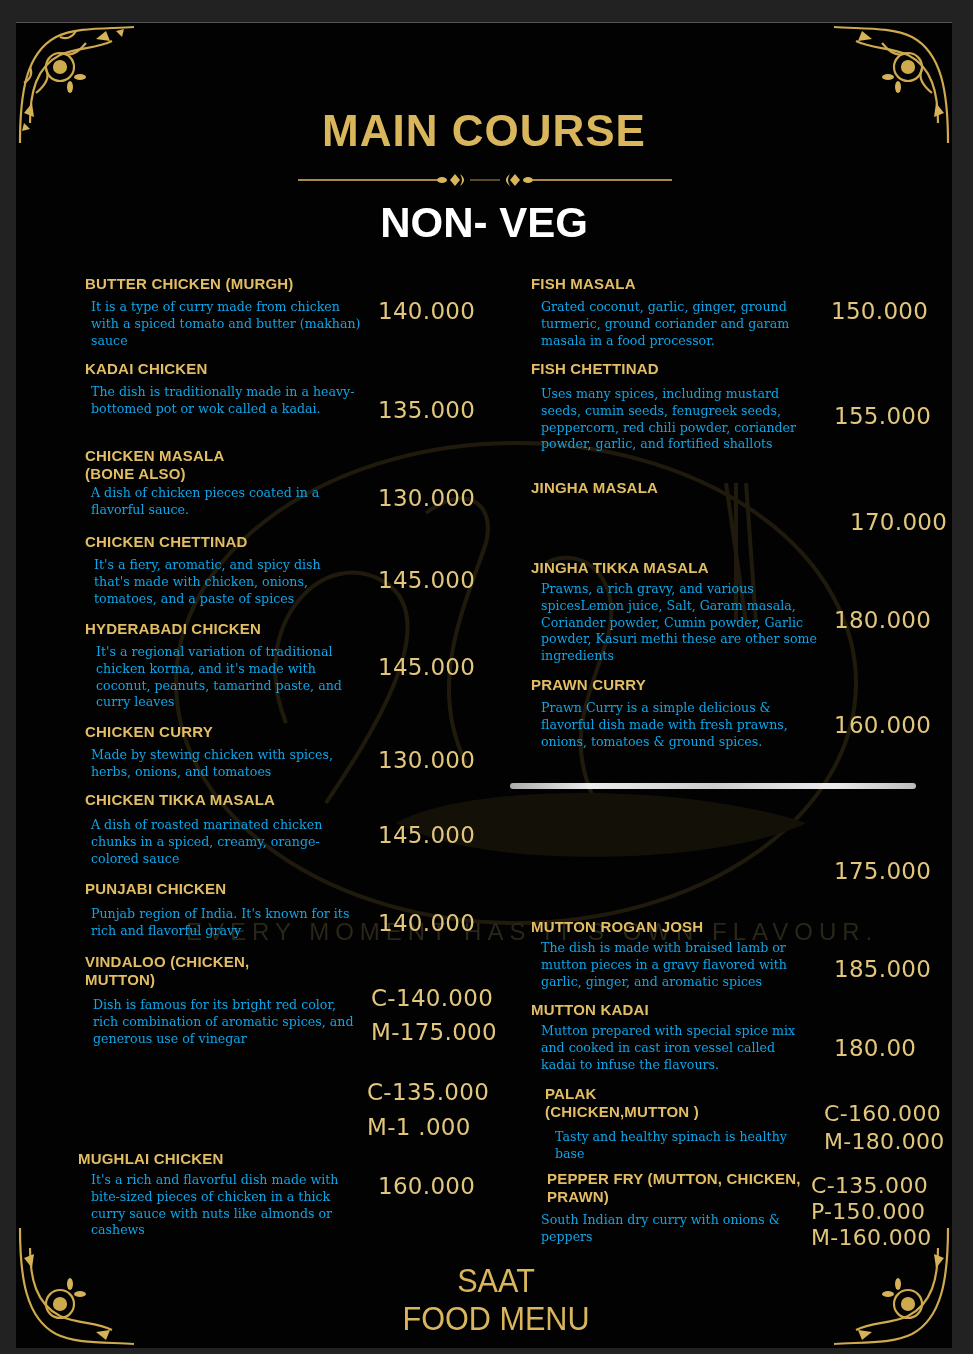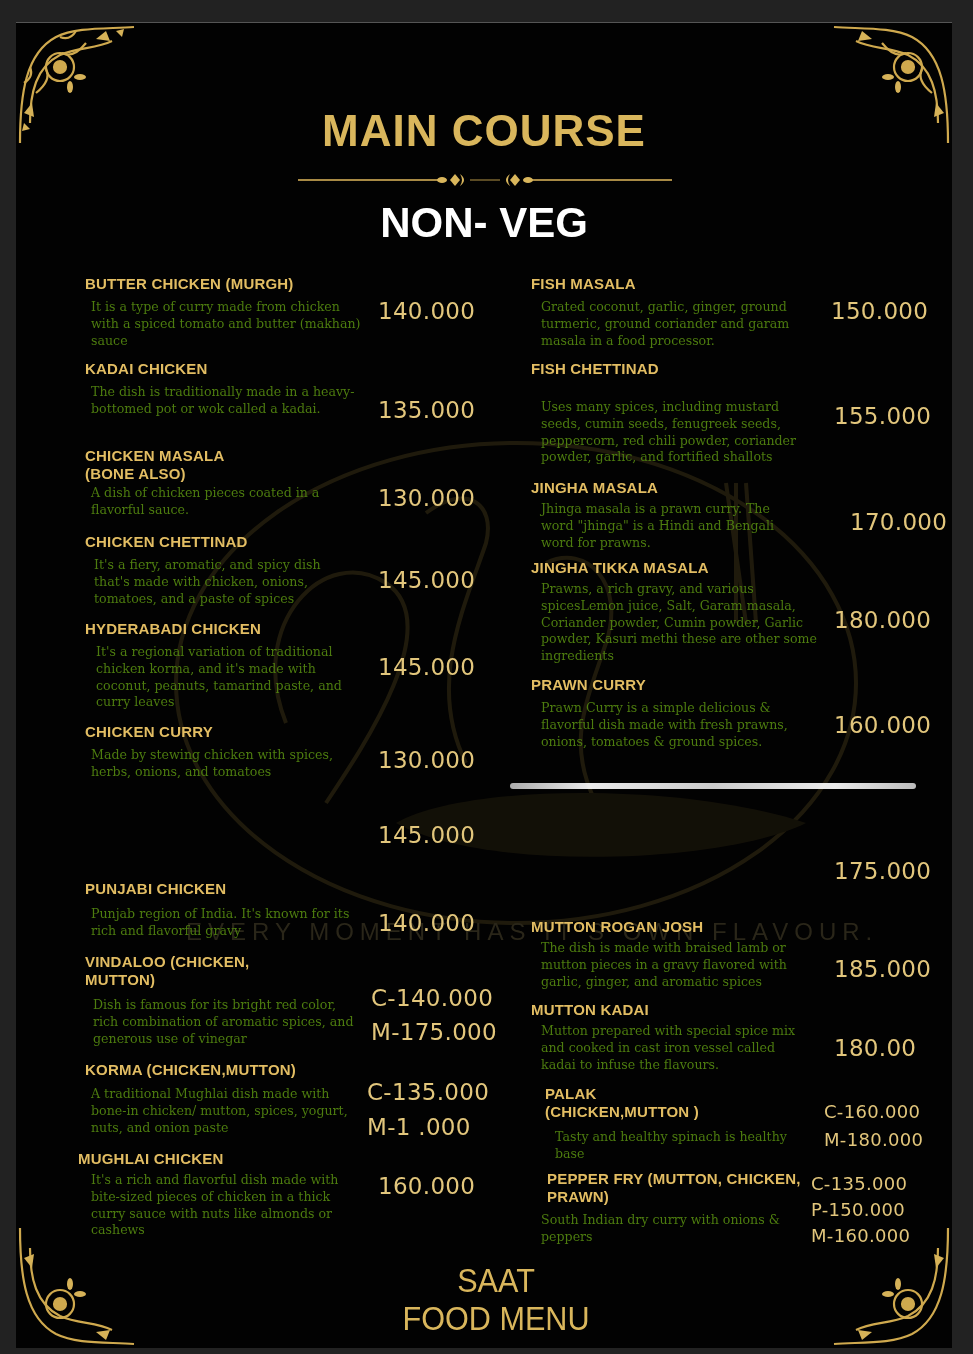--- a/index.html
+++ b/index.html
@@ -37,28 +37,28 @@
     font-family: "Liberation Sans", sans-serif; font-weight: bold; font-size: 42px;
     color: #ffffff;
   }
 
   .item { position: absolute; }
   .item-name {
     font-family: "Liberation Sans", sans-serif; font-weight: bold; font-size: 15px;
     color: #e2bd63; line-height: 18px; letter-spacing: 0.2px;
   }
   .item-desc {
-    font-family: "DejaVu Serif", serif; font-size: 12.6px; color: #4d7c0f;
+    font-family: "DejaVu Serif", serif; font-size: 12.6px; color: #0ea5e9;
     line-height: 16.8px; margin-top: 6px; padding-left: 6px;
   }
   .price {
     position: absolute; font-family: "DejaVu Sans", sans-serif; font-size: 23px;
     color: #e2c67c; white-space: nowrap; letter-spacing: 0.3px;
   }
-  .price.small { font-size: 18px; }
+  .price.small { font-size: 22px; }
 
   .chalk-line {
     position: absolute; left: 494px; top: 760px; width: 406px; height: 6px;
     background: linear-gradient(90deg, #bbb, #fff 20%, #ddd 50%, #fff 80%, #ccc);
     border-radius: 3px; opacity: 0.92;
   }
 
   .footer {
     position: absolute; left: 0; width: 936px; text-align: center;
     font-family: "Liberation Sans", sans-serif; color: #d9b65c; font-size: 34px; line-height: 38px;
@@ -206,63 +206,62 @@
     <div class="item-desc" style="padding-left:11px;">It's a regional variation of traditional chicken korma, and it's made with coconut, peanuts, tamarind paste, and curry leaves</div>
   </div>
   <div class="price" style="left:362px; top:631px;">145.000</div>
 
   <div class="item" style="left:69px; top:700px; width:275px;">
     <div class="item-name">CHICKEN CURRY</div>
     <div class="item-desc">Made by stewing chicken with spices, herbs, onions, and tomatoes</div>
   </div>
   <div class="price" style="left:362px; top:724px;">130.000</div>
 
+  <div class="item" style="left:69px; top:768px; width:270px;">
+    <div class="item-name">CHICKEN TIKKA MASALA</div>
+    <div class="item-desc" style="margin-top:8px;">A dish of roasted marinated chicken chunks in a spiced, creamy, orange-colored sauce</div>
+  </div>
   <div class="price" style="left:362px; top:799px;">145.000</div>
 
   <div class="item" style="left:69px; top:857px; width:270px;">
     <div class="item-name">PUNJABI CHICKEN</div>
     <div class="item-desc" style="margin-top:8px;">Punjab region of India. It's known for its rich and flavorful gravy</div>
   </div>
   <div class="price" style="left:362px; top:887px;">140.000</div>
 
   <div class="item" style="left:69px; top:930px; width:280px;">
     <div class="item-name" style="width:180px;">VINDALOO (CHICKEN, MUTTON)</div>
     <div class="item-desc" style="margin-top:8px; padding-left:8px;">Dish is famous for its bright red color, rich combination of aromatic spices, and generous use of vinegar</div>
   </div>
   <div class="price" style="left:355px; top:962px;">C-140.000</div>
   <div class="price" style="left:355px; top:996px;">M-175.000</div>
 
-  <div class="item" style="left:69px; top:1038px; width:280px;">
-    <div class="item-name">KORMA (CHICKEN,MUTTON)</div>
-    <div class="item-desc" style="margin-top:7px;">A traditional Mughlai dish made with bone-in chicken/ mutton, spices, yogurt, nuts, and onion paste</div>
-  </div>
   <div class="price" style="left:351px; top:1056px;">C-135.000</div>
   <div class="price" style="left:351px; top:1091px;">M-1 .000</div>
 
   <div class="item" style="left:62px; top:1127px; width:290px;">
     <div class="item-name">MUGHLAI CHICKEN</div>
     <div class="item-desc" style="margin-top:4px; padding-left:13px;">It's a rich and flavorful dish made with bite-sized pieces of chicken in a thick curry sauce with nuts like almonds or cashews</div>
   </div>
   <div class="price" style="left:362px; top:1150px;">160.000</div>
 
   <div class="item" style="left:515px; top:252px; width:280px;">
     <div class="item-name">FISH MASALA</div>
     <div class="item-desc" style="padding-left:10px;">Grated coconut, garlic, ginger, ground turmeric, ground coriander and garam masala in a food processor.</div>
   </div>
   <div class="price" style="left:815px; top:275px;">150.000</div>
 
   <div class="item" style="left:515px; top:337px; width:280px;">
     <div class="item-name">FISH CHETTINAD</div>
-    <div class="item-desc" style="margin-top:21px; padding-left:10px;">Uses many spices, including mustard seeds, cumin seeds, fenugreek seeds, peppercorn, red chili powder, coriander powder, garlic, and fortified shallots</div>
+    <div class="item-desc" style="margin-top:8px; padding-left:10px;">Uses many spices, including mustard seeds, cumin seeds, fenugreek seeds, peppercorn, red chili powder, coriander powder, garlic, and fortified shallots</div>
   </div>
   <div class="price" style="left:818px; top:380px;">155.000</div>
 
   <div class="item" style="left:515px; top:456px; width:265px;">
     <div class="item-name">JINGHA MASALA</div>
-    <div class="item-desc" style="margin-top:4px; padding-left:10px;">Jhinga masala is a prawn curry. The word "jhinga" is a Hindi and Bengali word for prawns.</div>
   </div>
   <div class="price" style="left:818px; top:486px;margin-left:16px;">170.000</div>
 
   <div class="item" style="left:515px; top:536px; width:290px;">
     <div class="item-name">JINGHA TIKKA MASALA</div>
     <div class="item-desc" style="margin-top:4px; padding-left:10px;">Prawns, a rich gravy, and various spicesLemon juice, Salt, Garam masala, Coriander powder, Cumin powder, Garlic powder, Kasuri methi these are other some ingredients</div>
   </div>
   <div class="price" style="left:818px; top:584px;">180.000</div>
 
   <div class="item" style="left:515px; top:653px; width:285px;">

